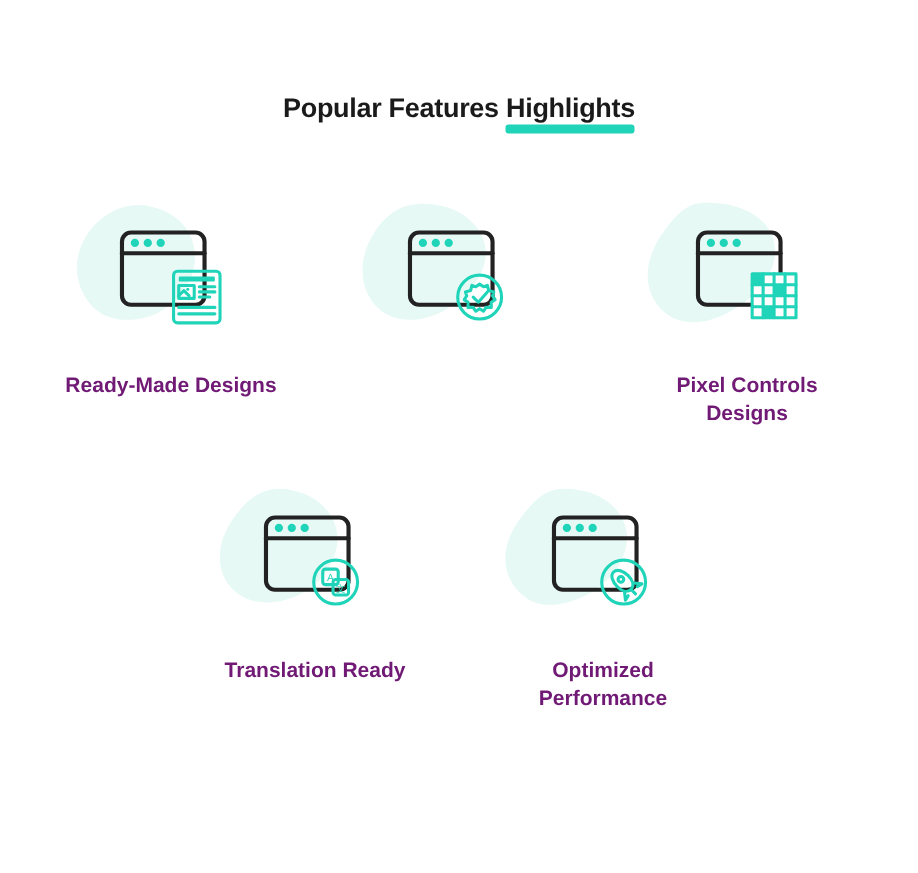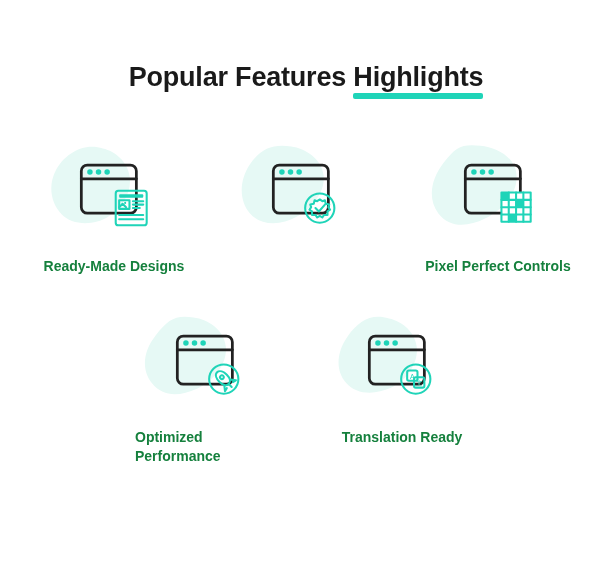--- a/index.html
+++ b/index.html
@@ -11,21 +11,21 @@
     overflow: hidden;
   }
   .container {
     width: 100%;
     padding-top: 62px;
     display: flex;
     flex-direction: column;
     align-items: center;
   }
   .title {
-    font-size: 27px;
+    font-size: 18px;
     font-weight: 800;
     color: #1a1a1a;
     text-align: center;
     letter-spacing: -0.2px;
   }
   .title .highlight {
     position: relative;
     display: inline-block;
   }
   .title .highlight::after {
@@ -65,22 +65,22 @@
   .icon-wrap {
     position: relative;
     width: 86px;
     height: 86px;
     z-index: 1;
   }
   .label {
     margin-top: 18px;
     font-size: 14px;
     font-weight: 700;
-    color: #15803d;
-    text-align: left;
+    color: #701a75;
+    text-align: center;
     line-height: 1.35;
   }
   
   .win-stroke { stroke:#222; stroke-width:3.2; fill:none; stroke-linecap:round; stroke-linejoin:round; }
   .dot { fill:#1fd4b8; }
   .teal-stroke { stroke:#1fd4b8; stroke-width:2.4; fill:none; stroke-linecap:round; stroke-linejoin:round; }
   .teal-fill { fill:#1fd4b8; }
 </style>
 </head>
 <body>
@@ -159,21 +159,43 @@
             <line x1="54" y1="71.5" x2="88" y2="71.5"></line>
             <line x1="62.5" y1="46" x2="62.5" y2="80"></line>
             <line x1="71" y1="46" x2="71" y2="80"></line>
             <line x1="79.5" y1="46" x2="79.5" y2="80"></line>
           </g>
           <rect x="54" y="46" width="8.5" height="8.5" class="teal-fill"></rect>
           <rect x="71" y="54.5" width="8.5" height="8.5" class="teal-fill"></rect>
           <rect x="62.5" y="71.5" width="8.5" height="8.5" class="teal-fill"></rect>
         </svg>
       </div>
-      <div class="label">Pixel Perfect Controls</div>
+      <div class="label">Pixel Controls Designs</div>
+    </div>
+
+    <div class="feature">
+      <svg class="blob" viewBox="0 0 100 100">
+        <path d="M60 5c15 3 30 16 31 33S80 74 62 82 24 90 12 76 2 42 14 25 40 -1 60 5Z"></path>
+      </svg>
+      <div class="icon-wrap">
+        <svg viewBox="0 0 100 100" width="86" height="86">
+          <rect x="12" y="14" width="64" height="56" rx="7" class="win-stroke"></rect>
+          <line x1="12" y1="30" x2="76" y2="30" class="win-stroke"></line>
+          <circle cx="22" cy="22" r="3.2" class="dot"></circle>
+          <circle cx="32" cy="22" r="3.2" class="dot"></circle>
+          <circle cx="42" cy="22" r="3.2" class="dot"></circle>
+
+          <circle cx="66" cy="64" r="17" class="teal-stroke" fill="#fff"></circle>
+          <rect x="56" y="54" width="12" height="12" rx="2" class="teal-stroke"></rect>
+          <text x="62" y="63.5" font-size="8" text-anchor="middle" fill="#1fd4b8" font-family="Arial">A</text>
+          <rect x="64" y="62" width="12" height="12" rx="2" class="teal-stroke" fill="#fff"></rect>
+          <text x="70" y="71.5" font-size="7.5" text-anchor="middle" fill="#1fd4b8" font-family="Arial">文</text>
+        </svg>
+      </div>
+      <div class="label">Translation Ready</div>
     </div>
 
     <div class="feature">
       <svg class="blob" viewBox="0 0 100 100">
         <path d="M56 4c17 2 34 14 36 32S80 74 60 83 22 92 10 77 0 42 14 24 36 1 56 4Z"></path>
       </svg>
       <div class="icon-wrap">
         <svg viewBox="0 0 100 100" width="86" height="86">
           <rect x="12" y="14" width="64" height="56" rx="7" class="win-stroke"></rect>
           <line x1="12" y1="30" x2="76" y2="30" class="win-stroke"></line>
@@ -187,36 +209,14 @@
             <circle cx="0" cy="-3" r="2.2" class="teal-stroke"></circle>
             <path d="M-5 6l-4 5 4 -1" class="teal-stroke"></path>
             <path d="M5 6l4 5 -4 -1" class="teal-stroke"></path>
             <line x1="0" y1="9" x2="0" y2="13" class="teal-stroke"></line>
           </g>
         </svg>
       </div>
       <div class="label">Optimized Performance</div>
     </div>
 
-    <div class="feature">
-      <svg class="blob" viewBox="0 0 100 100">
-        <path d="M60 5c15 3 30 16 31 33S80 74 62 82 24 90 12 76 2 42 14 25 40 -1 60 5Z"></path>
-      </svg>
-      <div class="icon-wrap">
-        <svg viewBox="0 0 100 100" width="86" height="86">
-          <rect x="12" y="14" width="64" height="56" rx="7" class="win-stroke"></rect>
-          <line x1="12" y1="30" x2="76" y2="30" class="win-stroke"></line>
-          <circle cx="22" cy="22" r="3.2" class="dot"></circle>
-          <circle cx="32" cy="22" r="3.2" class="dot"></circle>
-          <circle cx="42" cy="22" r="3.2" class="dot"></circle>
-
-          <circle cx="66" cy="64" r="17" class="teal-stroke" fill="#fff"></circle>
-          <rect x="56" y="54" width="12" height="12" rx="2" class="teal-stroke"></rect>
-          <text x="62" y="63.5" font-size="8" text-anchor="middle" fill="#1fd4b8" font-family="Arial">A</text>
-          <rect x="64" y="62" width="12" height="12" rx="2" class="teal-stroke" fill="#fff"></rect>
-          <text x="70" y="71.5" font-size="7.5" text-anchor="middle" fill="#1fd4b8" font-family="Arial">文</text>
-        </svg>
-      </div>
-      <div class="label">Translation Ready</div>
-    </div>
-
   </div>
 </div>
 
 </body></html>

